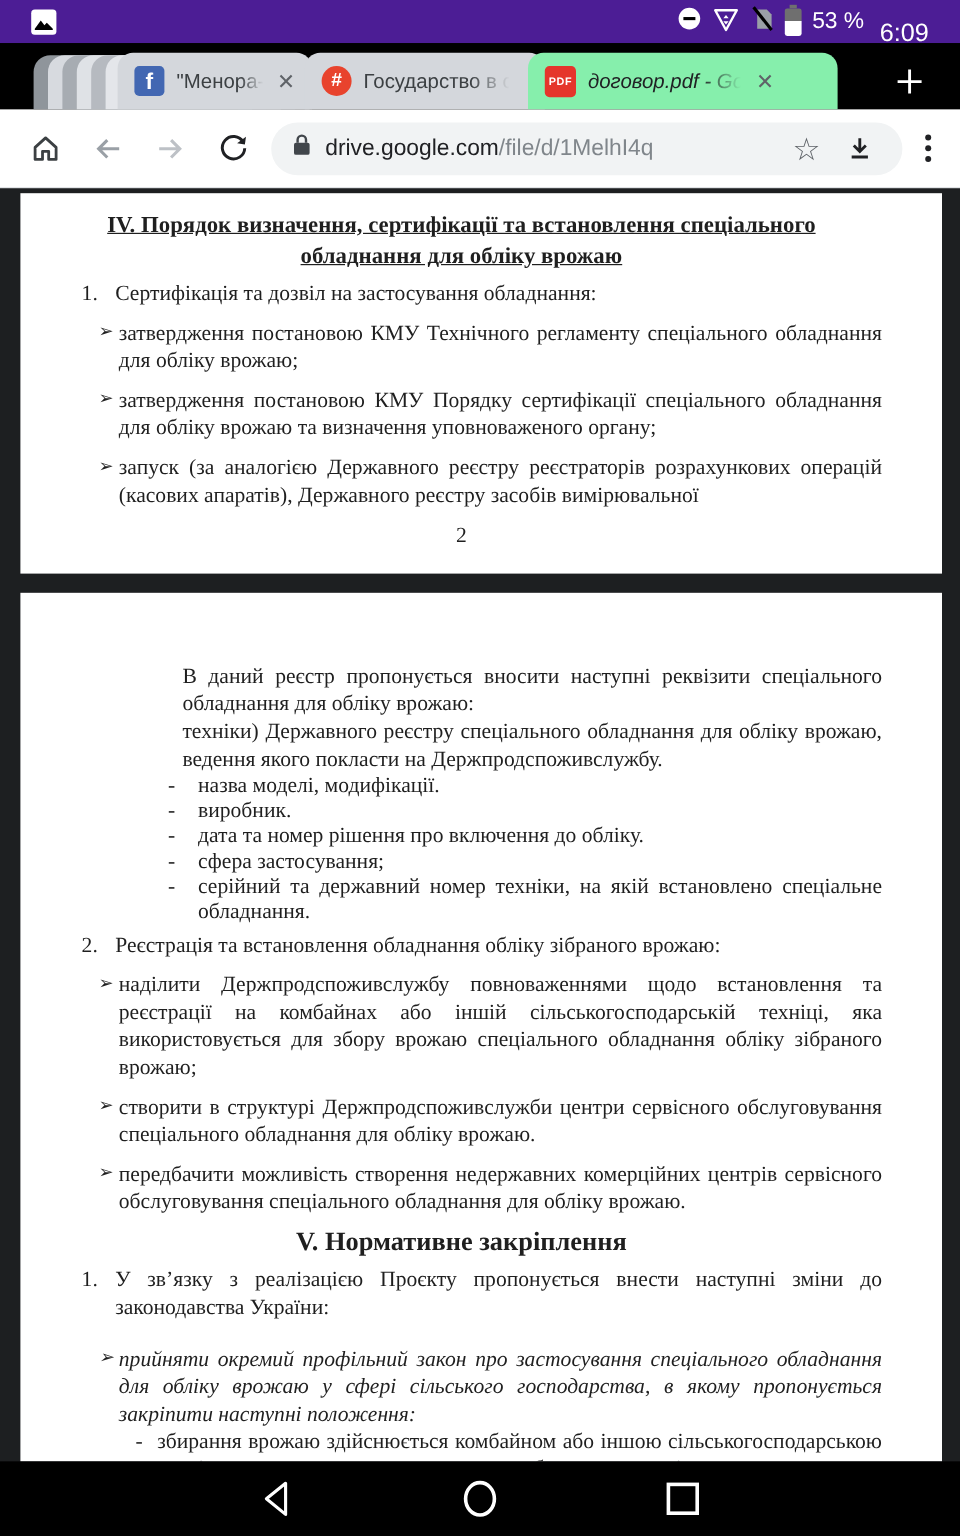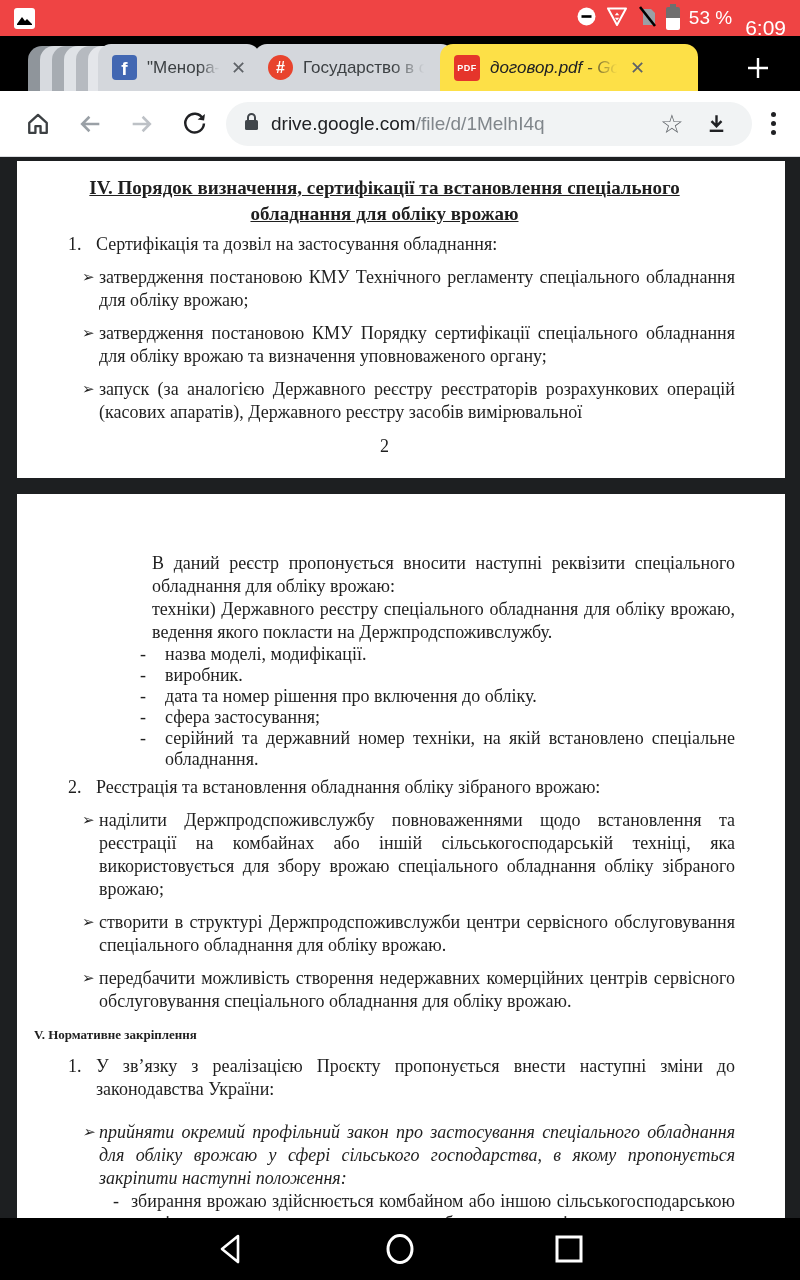--- a/index.html
+++ b/index.html
@@ -1,33 +1,33 @@
 <!DOCTYPE html>
 <html><head>
 <meta charset="utf-8">
 <style>
   html,body{margin:0;padding:0;background:#000;}
   body{width:800px;height:1280px;position:relative;font-family:"Liberation Sans",sans-serif;overflow:hidden;}
 
   
-  .statusbar{height:36px;background:#ef4444;display:flex;align-items:center;justify-content:space-between;padding:0 14px;box-sizing:border-box;}
+  .statusbar{height:36px;background:#4c1d95;display:flex;align-items:center;justify-content:space-between;padding:0 26px;box-sizing:border-box;}
   .sb-left{display:flex;align-items:center;gap:8px;}
   .sb-right{display:flex;align-items:center;gap:9px;color:#fff;}
   .sb-time{font-size:21px;color:#fff;margin-left:4px;margin-top:20px;}
   .sb-batt-txt{font-size:19px;color:#fff;}
   .img-icon{width:21px;height:21px;background:#fff;border-radius:3px;display:flex;align-items:flex-end;justify-content:center;overflow:hidden;}
   .batt{width:14px;height:23px;border-radius:2px;background:linear-gradient(to top,#fff 53%,#6f6f6f 53%);position:relative;}
   .batt:before{content:"";position:absolute;top:-3px;left:4px;width:6px;height:3px;background:#6f6f6f;}
 
   
   .tabstrip{height:55px;background:#000;position:relative;}
   .stack-edge{position:absolute;top:10px;height:45px;width:170px;border-radius:14px 14px 0 0;}
   .tab{position:absolute;top:8px;height:47px;border-radius:13px 13px 0 0;display:flex;align-items:center;padding:0 10px 0 14px;box-sizing:border-box;}
   .tab-inactive{background:#d4d7dc;}
-  .tab-active{background:#fde047;}
+  .tab-active{background:#86efac;}
   .tab-title{font-size:17px;color:#3c4043;white-space:nowrap;overflow:hidden;margin:0 6px 0 10px;
     -webkit-mask-image:linear-gradient(90deg,#000 72%,transparent 98%);mask-image:linear-gradient(90deg,#000 72%,transparent 98%);}
   .tab-active .tab-title{color:#202124;font-style:italic;}
   .tab-close{font-size:18px;color:#5f6368;padding:2px 4px;flex:0 0 auto;}
   .fav-fb{width:25px;height:25px;border-radius:4px;background:#4267b2;color:#fff;font-weight:bold;font-size:19px;display:flex;align-items:flex-end;justify-content:center;line-height:23px;flex:0 0 auto;}
   .fav-hash{width:25px;height:25px;border-radius:50%;background:#e8432d;color:#fff;font-weight:bold;font-size:16px;display:flex;align-items:center;justify-content:center;flex:0 0 auto;}
   .fav-pdf{width:26px;height:26px;border-radius:4px;background:#e5352b;color:#fff;font-weight:bold;font-size:9px;display:flex;align-items:center;justify-content:center;letter-spacing:.5px;flex:0 0 auto;}
   .newtab{position:absolute;right:22px;top:12px;width:40px;height:40px;display:flex;align-items:center;justify-content:center;}
 
   
@@ -42,21 +42,21 @@
   .menu-dots{width:30px;height:48px;display:flex;flex-direction:column;align-items:center;justify-content:center;gap:4px;flex:0 0 auto;}
   .menu-dots i{width:5px;height:5px;border-radius:50%;background:#202124;}
 
   
   .viewer{height:1061px;background:#1d1f21;overflow:hidden;}
   .page{background:#fff;width:768px;margin-left:17px;box-sizing:border-box;overflow:hidden;
         font-family:"Liberation Serif",serif;color:#1f1f1f;}
   .page1{height:317px;margin-top:4px;padding:14px 50px 0 17px;}
   .page2{height:724px;margin-top:16px;padding:56px 50px 0 17px;}
   .doc-h{font-weight:bold;text-align:center;font-size:19px;line-height:26px;max-width:610px;margin:0 auto 6px auto;text-decoration:underline;}
-  .doc-h2{font-weight:bold;font-size:13px;line-height:24px;margin:10px 0 8px 0;}
+  .doc-h2{font-weight:bold;text-align:center;font-size:22px;line-height:24px;margin:10px 0 8px 0;}
   .num-item{display:flex;margin-left:34px;font-size:18px;line-height:23px;}
   .num-item .n{flex:0 0 28px;}
   .num-item .t{flex:1;text-align:justify;}
   .bullet{display:flex;margin-left:48px;font-size:18px;line-height:23px;margin-top:10px;}
   .bullet .m{flex:0 0 17px;font-size:15px;}
   .bullet .t{flex:1;text-align:justify;}
   .bullet.italic .t,.bullet.italic .m{font-style:italic;}
   .indent-para{margin-left:118px;font-size:18px;line-height:23px;text-align:justify;}
   .dash-item{display:flex;margin-left:106px;font-size:18px;line-height:21px;}
   .dash-item .m{flex:0 0 25px;}

